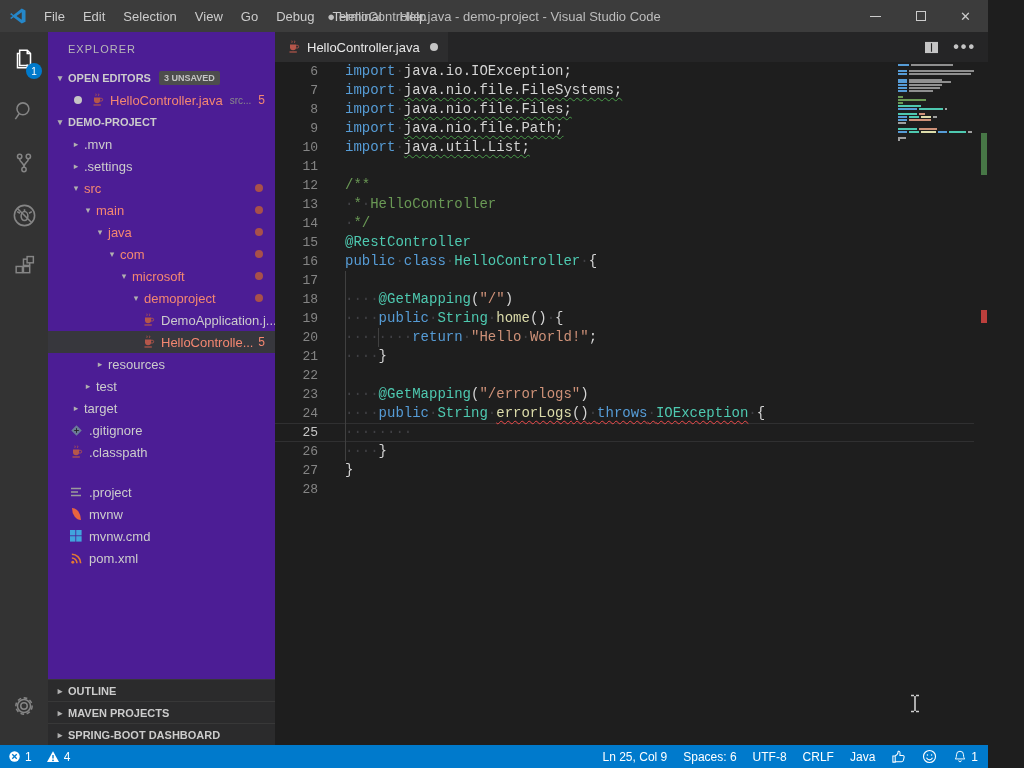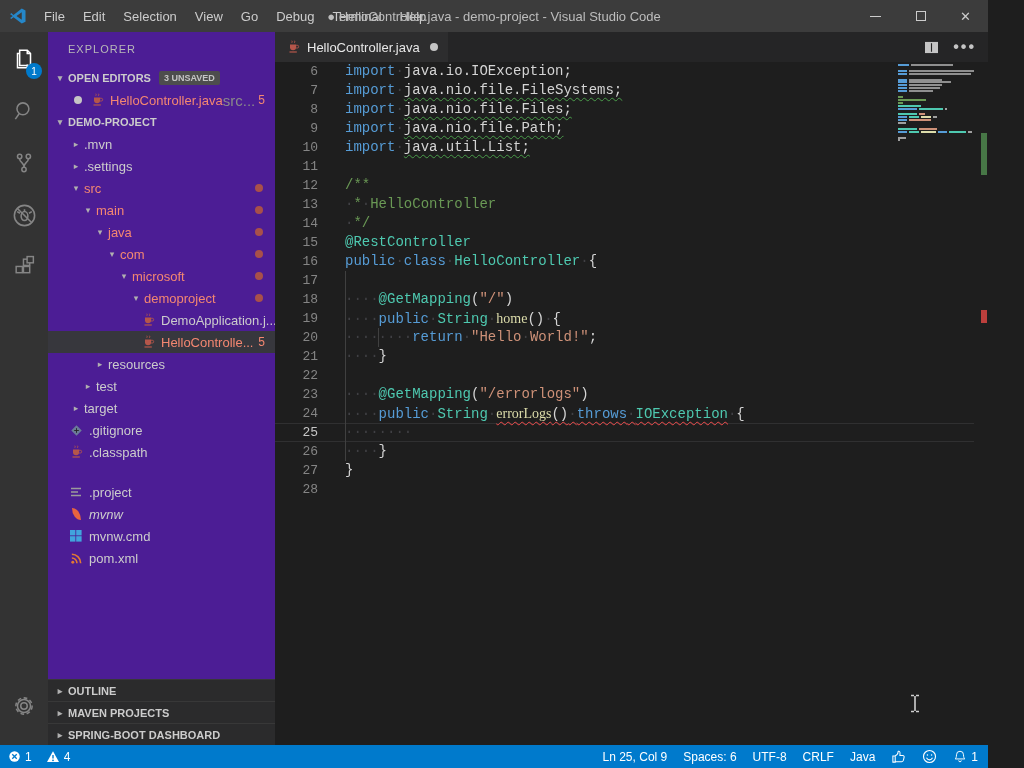--- a/index.html
+++ b/index.html
@@ -33,42 +33,42 @@
   
   .sidebar { width:227px; background:#4c1d95; color:#cccccc; position:relative; flex:0 0 auto; font-size:13px; }
   .sb-title { height:35px; line-height:35px; padding-left:20px; font-size:11px; color:#b8b8b8; letter-spacing:1px; }
   .sec-header { height:22px; display:flex; align-items:center; font-size:11px; font-weight:bold; color:#cccccc; }
   .twisty { width:16px; text-align:center; color:#b0b0b0; font-size:9px; flex:0 0 auto; }
   .oe-badge { background:#4d4d4d; color:#c5c5c5; font-size:9px; font-weight:bold; padding:2px 5px; border-radius:2px; margin-left:8px; }
   .row { height:22px; display:flex; align-items:center; position:relative; white-space:nowrap; overflow:hidden; }
   .row.sel { background:#37373d; }
   .row .label { color:#cccccc; }
   .row.err .label { color:#f48771; }
-  .row .desc { color:#8a8a8a; font-size:15px; }
+  .row .desc { color:#8a8a8a; font-size:10px; margin-left:7px; }
   .row .count { position:absolute; right:10px; color:#f48771; font-size:12px; }
   .row .edot { position:absolute; right:12px; width:8px; height:8px; border-radius:50%; background:#a8504a; }
   .mod-dot { width:8px; height:8px; border-radius:50%; background:#c5c5c5; margin:0 7px 0 2px; flex:0 0 auto; }
   .ficon { width:16px; height:16px; margin-right:5px; flex:0 0 auto; display:inline-flex; align-items:center; justify-content:center; }
   .sb-bottom { position:absolute; left:0; right:0; bottom:0; }
   .sb-bottom .sec-header { border-top:1px solid #383838; background:#2b2b2c; height:22px; padding-left:4px; }
 
   
   .editor-area { flex:1 1 auto; display:flex; flex-direction:column; min-width:0; background:#1e1e1e; }
   .tabbar { height:30px; background:#252526; display:flex; align-items:center; flex:0 0 auto; position:relative; }
   .tab { height:30px; background:#2d2d2e; display:flex; align-items:center; padding:0 10px; color:#e8e8e8; font-size:13px; }
   .tab .ficon { margin-right:6px; }
   .tab-dot { width:8px; height:8px; border-radius:50%; background:#c5c5c5; margin-left:10px; }
   .tab-actions { margin-left:auto; display:flex; align-items:center; gap:14px; padding-right:12px; color:#c5c5c5; }
   .editor { flex:1 1 auto; position:relative; overflow:hidden; font-family:"Liberation Mono","DejaVu Sans Mono",monospace; font-size:14px; }
   .code { position:absolute; top:0; left:0; right:0; }
   .cl { height:19px; line-height:19px; display:flex; white-space:pre; }
   .cl .num { width:43px; text-align:right; color:#858585; flex:0 0 auto; font-size:13px; }
   .cl.cur .num { color:#c6c6c6; }
   .cl .ct { padding-left:27px; }
-  .k { color:#569cd6; } .t { color:#d4d4d4; } .y { color:#4ec9b0; } .m { color:#dcdcaa;font-family:Liberation Serif, serif; }
+  .k { color:#569cd6; } .t { color:#d4d4d4; } .y { color:#4ec9b0; } .m { color:#dcdcaa; }
   .s { color:#ce9178; } .c { color:#6a9955; } .a { color:#4ec9b0; } .p { color:#d4d4d4; }
   .z { color:#569cd6; } .w { color:#404044; }
   .ug { text-decoration:underline wavy #4a9b4a 1px; text-decoration-skip-ink:none; text-underline-offset:3px; }
   .ur { text-decoration:underline wavy #f14c4c 1px; text-decoration-skip-ink:none; text-underline-offset:3px; }
   .guide { position:absolute; width:1px; background:#404040; }
   .curline { position:absolute; left:0; right:14px; height:19px; border-top:1px solid #303031; border-bottom:1px solid #303031; }
   .minimap { position:absolute; top:0; right:14px; width:80px; height:130px; overflow:hidden; }
   .mm-row { position:absolute; left:4px; height:2px; display:flex; gap:2px; }
   .mm-seg { height:2px; }
   .mmk{background:#569cd6;} .mmt{background:#8f8f8f;} .mmy{background:#4ec9b0;} .mmm{background:#dcdcaa;}
@@ -290,21 +290,21 @@
             <span class="label">.classpath</span>
           </div>
           <div class="row" style="padding-left: 20px; margin-top: 18px;">
             <span class="ficon">
               <svg width="12" height="12" viewBox="0 0 12 12">
                 <path d="M1 2.5h10M1 6h7M1 9.5h10" stroke="#9b9b9b" stroke-width="1.6"></path>
               </svg>
             </span>
             <span class="label">.project</span>
           </div>
-          <div class="row" style="padding-left: 20px; font-style: italic;">
+          <div class="row" style="padding-left: 20px;">
             <span class="ficon">
               <div style="width:9px;height:12px;background:#e8643f;border-radius:0 100% 0 100%;"></div>
             </span>
             <span class="label">mvnw</span>
           </div>
           <div class="row" style="padding-left: 20px;">
             <span class="ficon">
               <svg width="12" height="12" viewBox="0 0 12 12">
                 <rect x="0" y="0" width="5.4" height="5.4" fill="#41a4dd"></rect>
                 <rect x="6.2" y="0" width="5.4" height="5.4" fill="#41a4dd"></rect>

